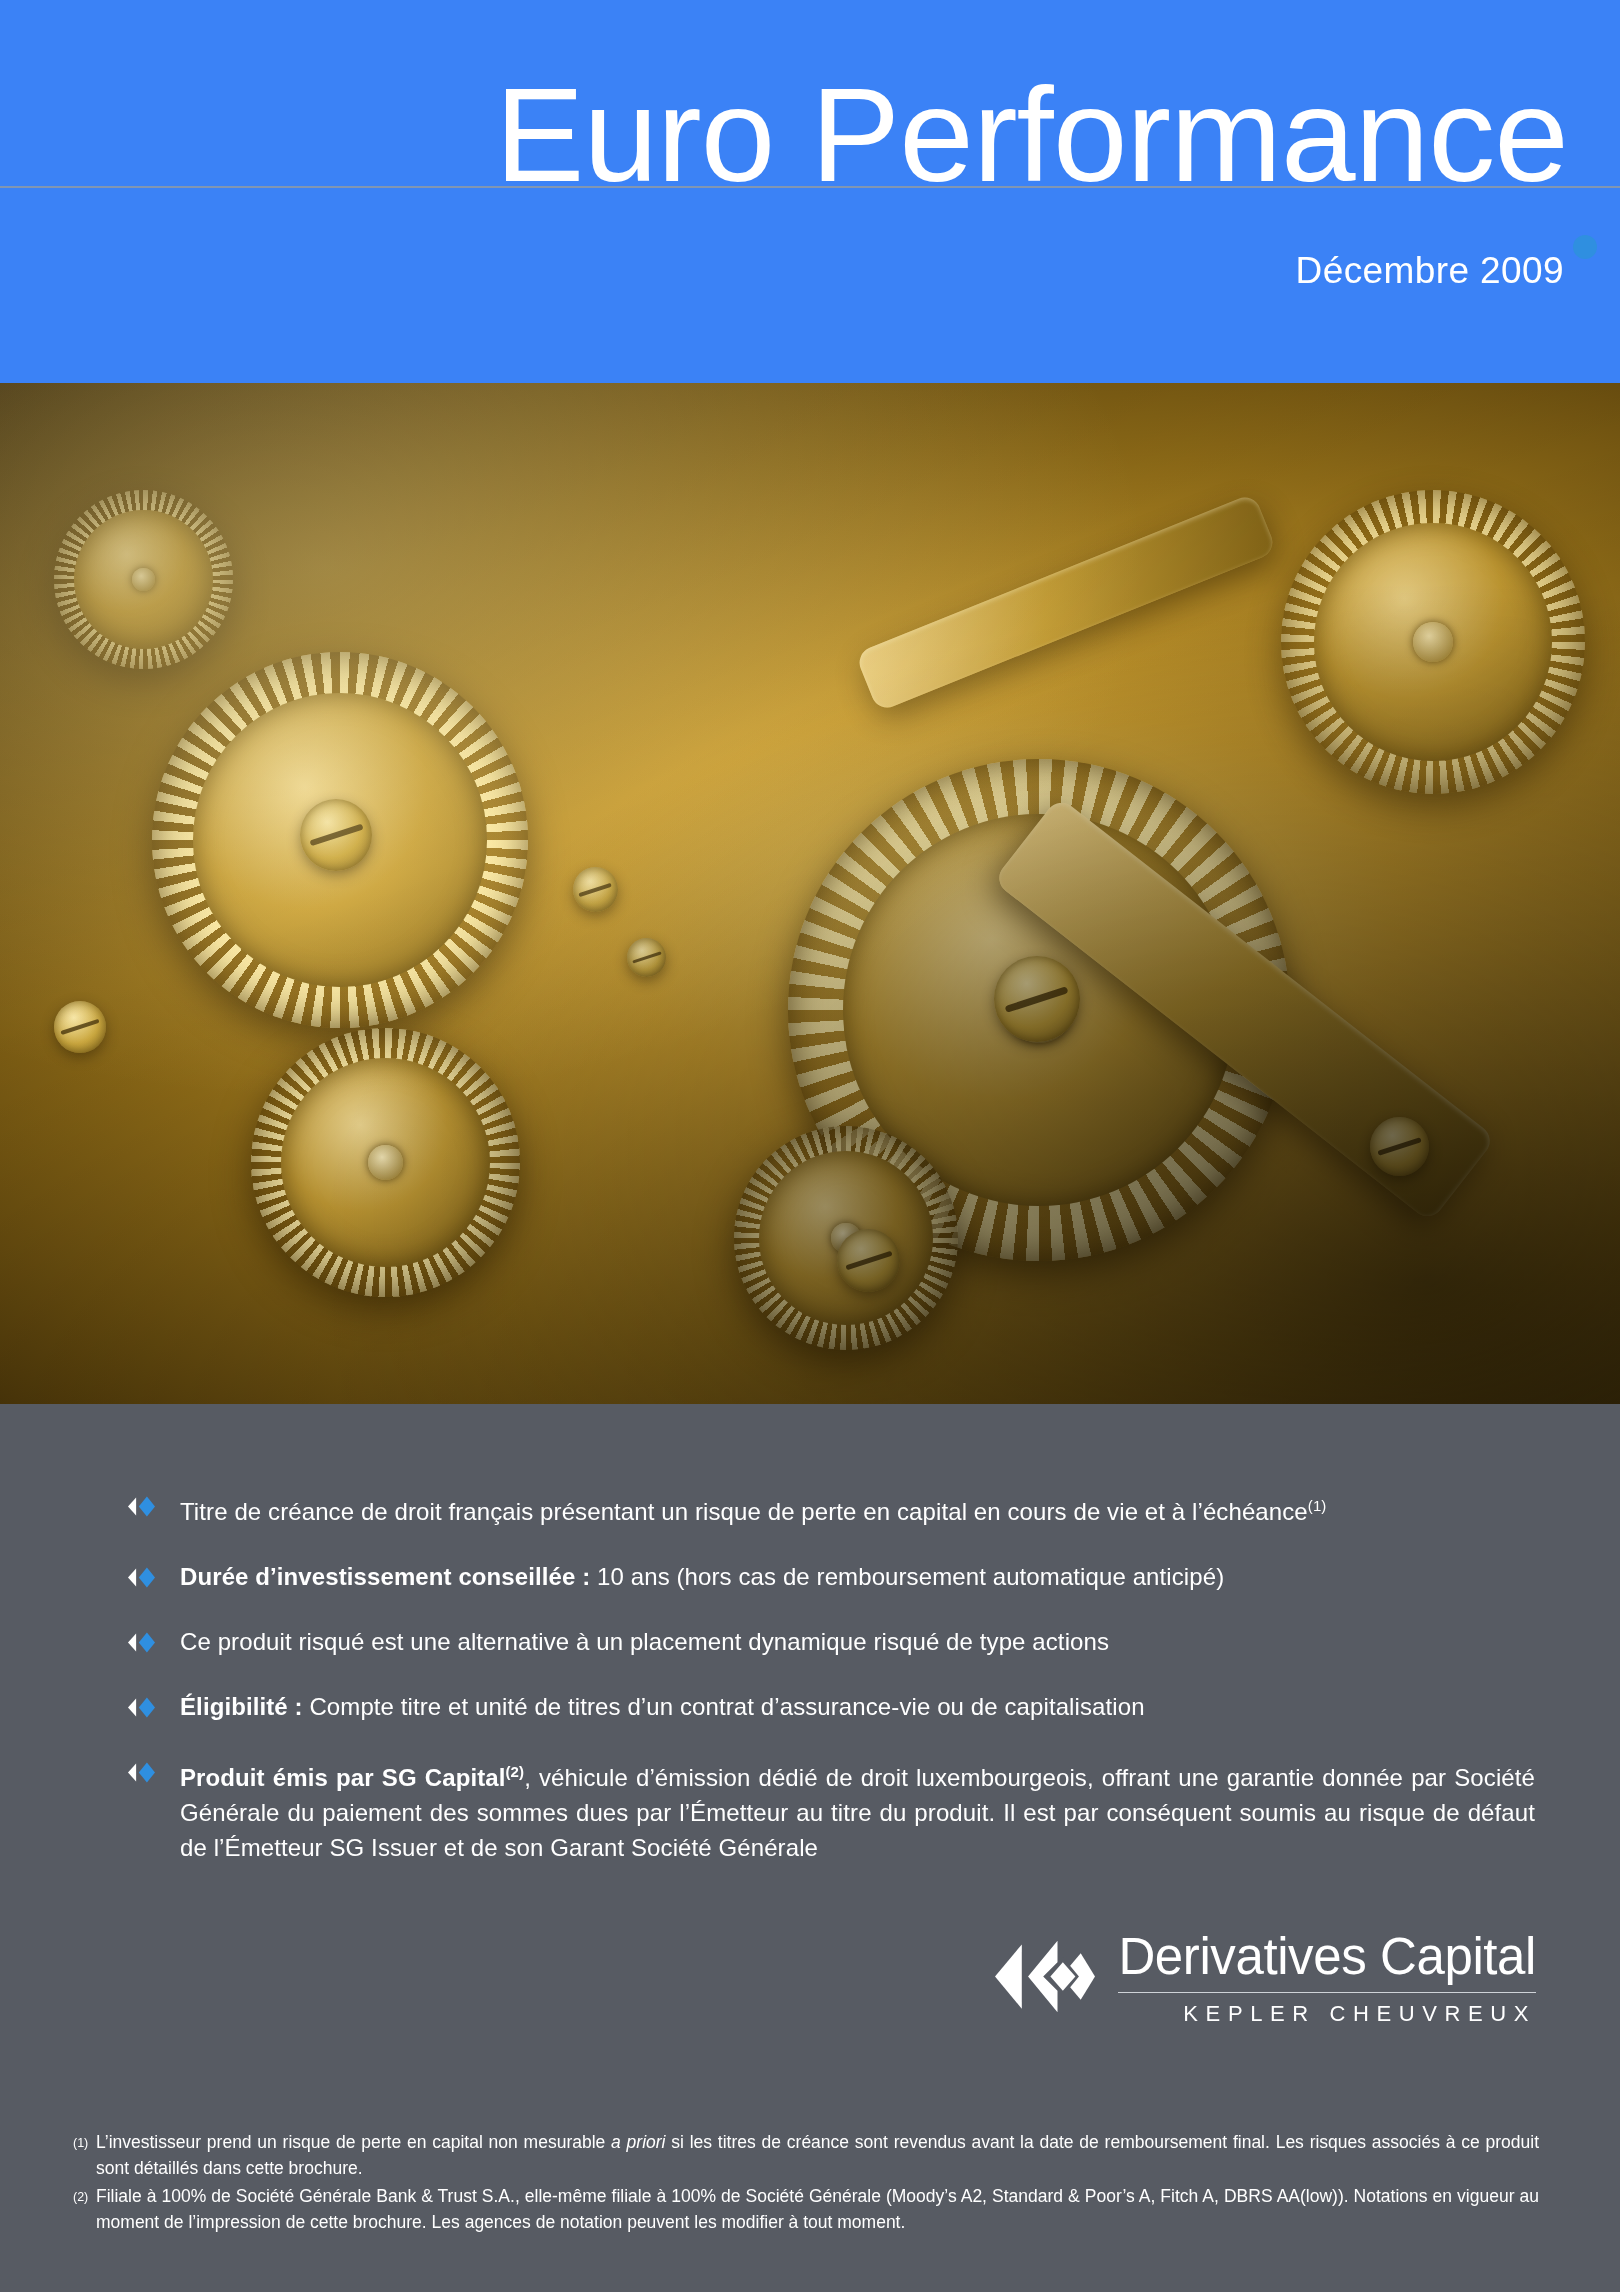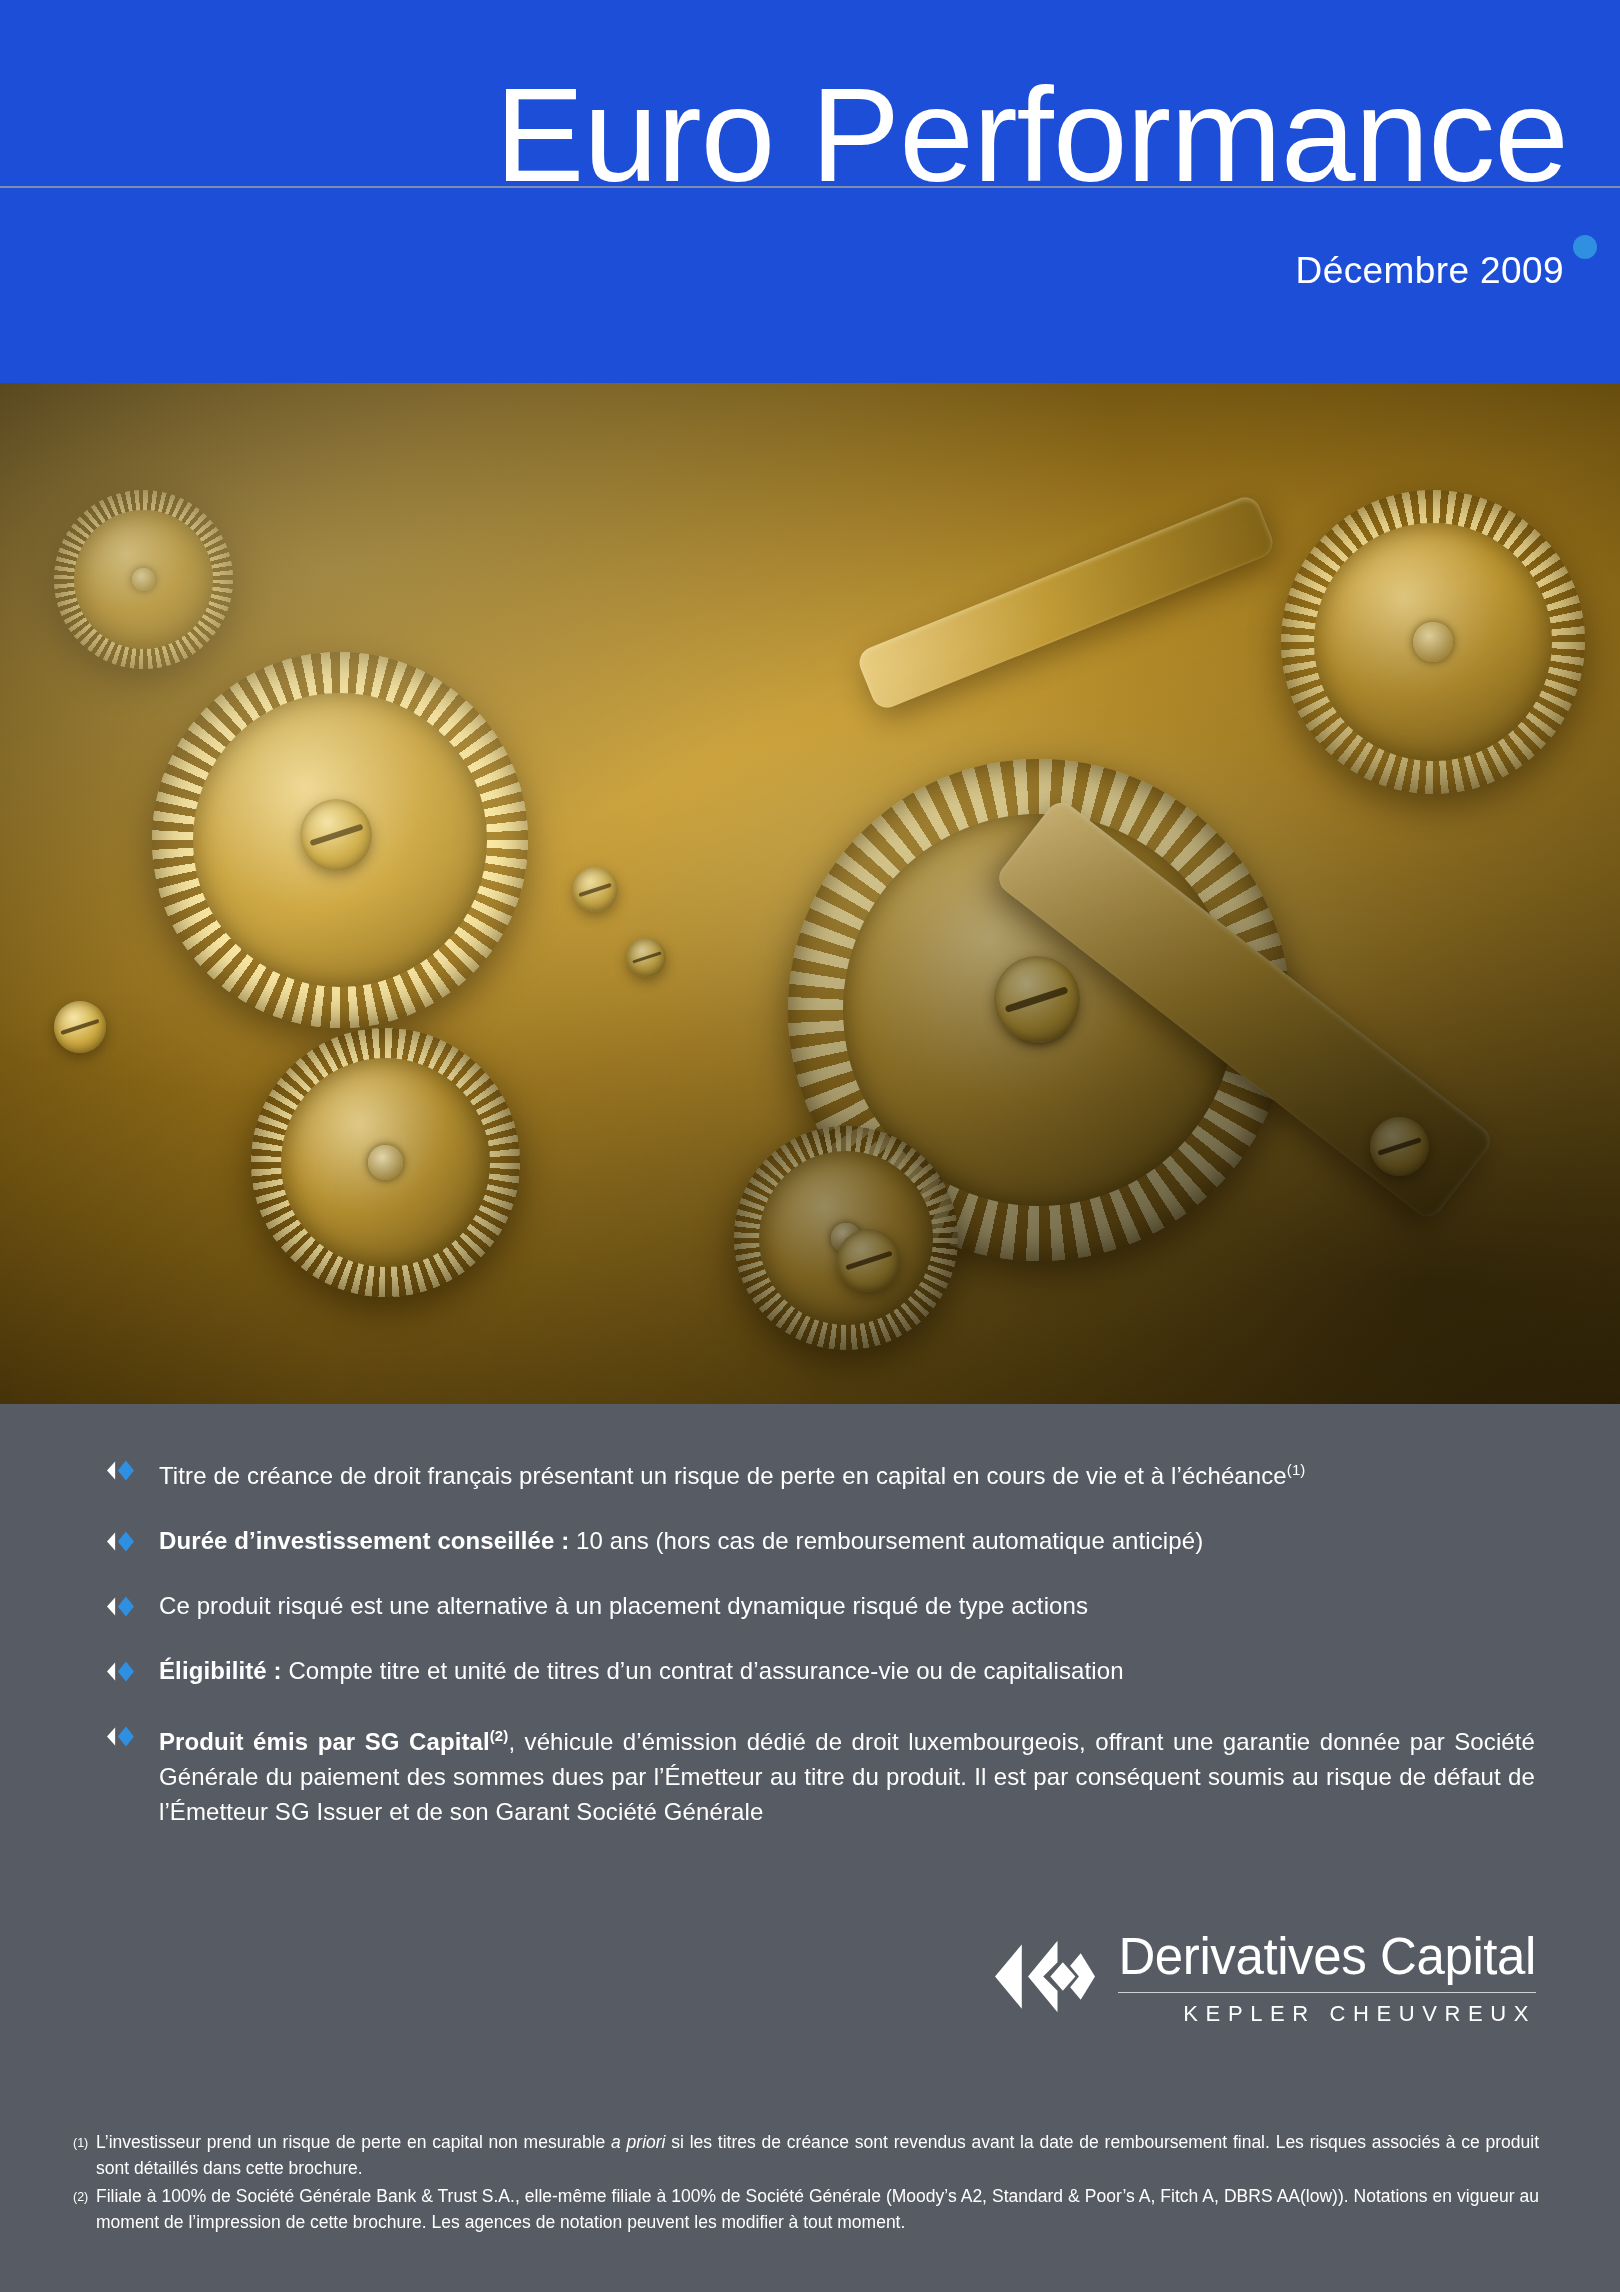--- a/index.html
+++ b/index.html
@@ -16,21 +16,21 @@
     position: relative;
     width: 1620px;
     height: 2293px;
     background: #575b63;
   }
 
   
   .header {
     position: relative;
     height: 383px;
-    background: #1d4ed8;
+    background: #3b82f6;
     overflow: hidden;
   }
   .header-rule {
     position: absolute;
     left: 0;
     right: 0;
     top: 186px;
     height: 1.8px;
     background: #8e9aa6;
     opacity: .85;
@@ -145,21 +145,22 @@
   .s2 { width: 86px; height: 86px; left: 994px; top: 573px; }
   .s3 { width: 63px; height: 63px; left: 837px;  top: 846px; }
   .s4 { width: 52px; height: 52px; left: 54px;   top: 618px; }
   .s5 { width: 59px; height: 59px; left: 1370px; top: 734px; }
   .s6 { width: 45px; height: 45px; left: 573px;  top: 484px; }
   .s7 { width: 39px; height: 39px; left: 627px;  top: 555px; }
 
   
   .bullets {
     position: relative;
-    padding: 48px 85px 0 107px;
+    padding: 84px 85px 0 107px;
+    margin-left: 21px;
   }
   .bullet-row {
     display: flex;
     align-items: flex-start;
     margin-bottom: 30px;
   }
   .bullet-icon {
     flex: 0 0 52px;
     margin-top: 5.4px;
   }

